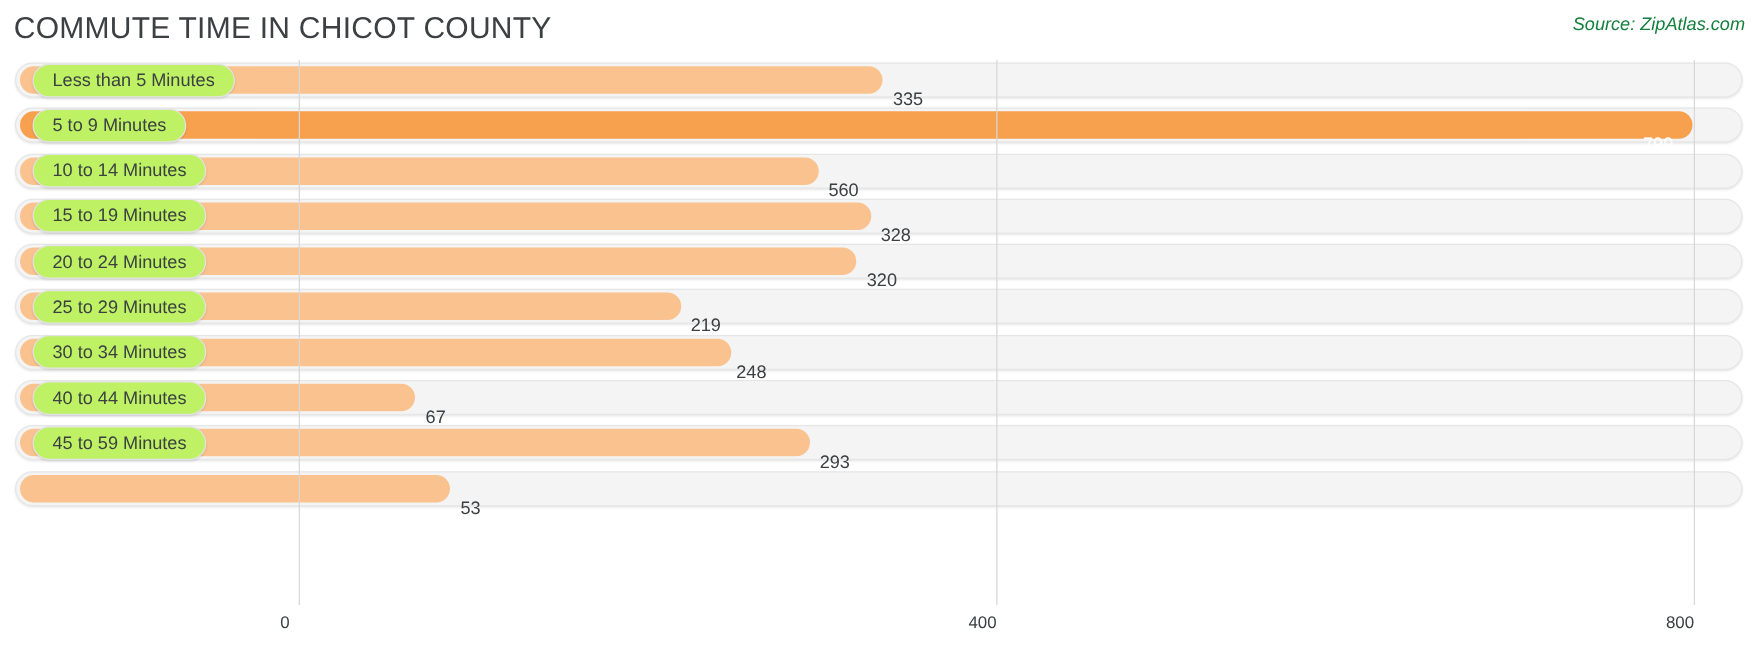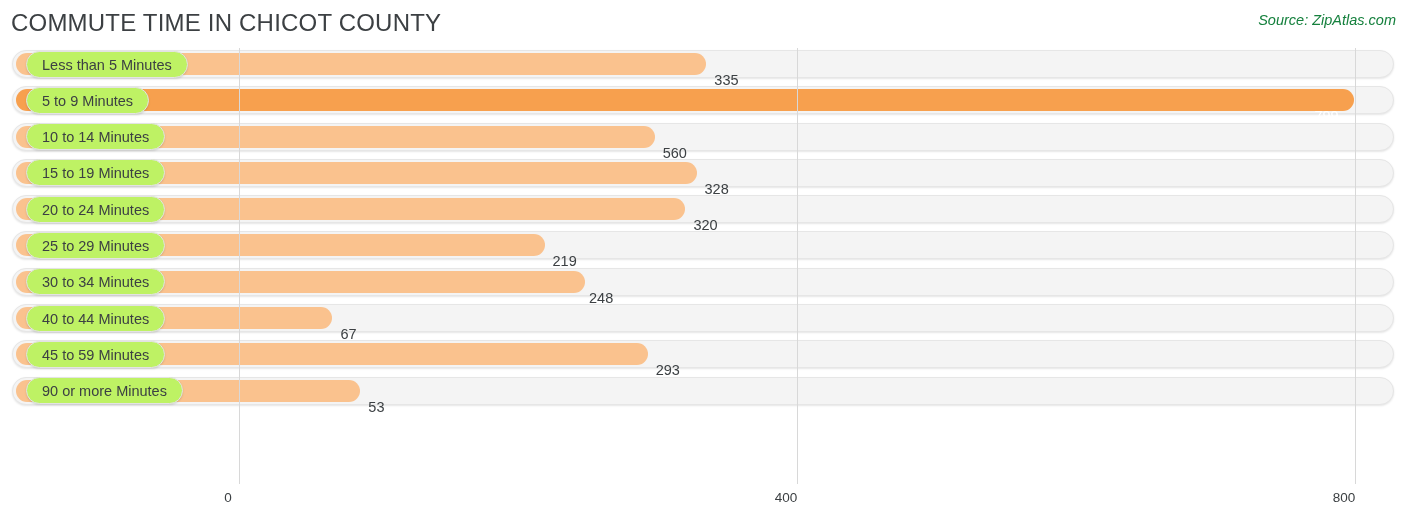--- a/index.html
+++ b/index.html
@@ -219,21 +219,20 @@
       </div>
       <div class="row">
         <div class="track"></div>
         <div class="bar" style="width: 631.735px;"></div>
         <div class="cat-pill">45 to 59 Minutes</div>
         <div class="bar-value" style="left: 655.735px;">293</div>
       </div>
       <div class="row">
         <div class="track"></div>
         <div class="bar" style="width: 344.365px;"></div>
-        <div class="cat-pill">90 or more Minutes</div>
         <div class="bar-value" style="left: 368.365px;">53</div>
       </div>
     </div>
   <div class="gridlines" id="gridlines">
       <div class="gridline" style="left: 239px;"></div>
       <div class="gridline" style="left: 797px;"></div>
       <div class="gridline" style="left: 1355px;"></div>
     </div>
 </div>
 

